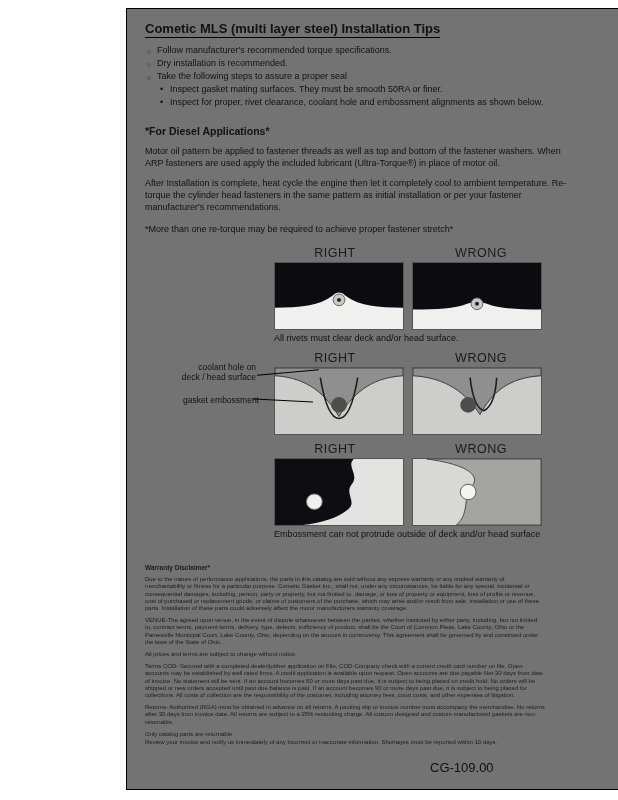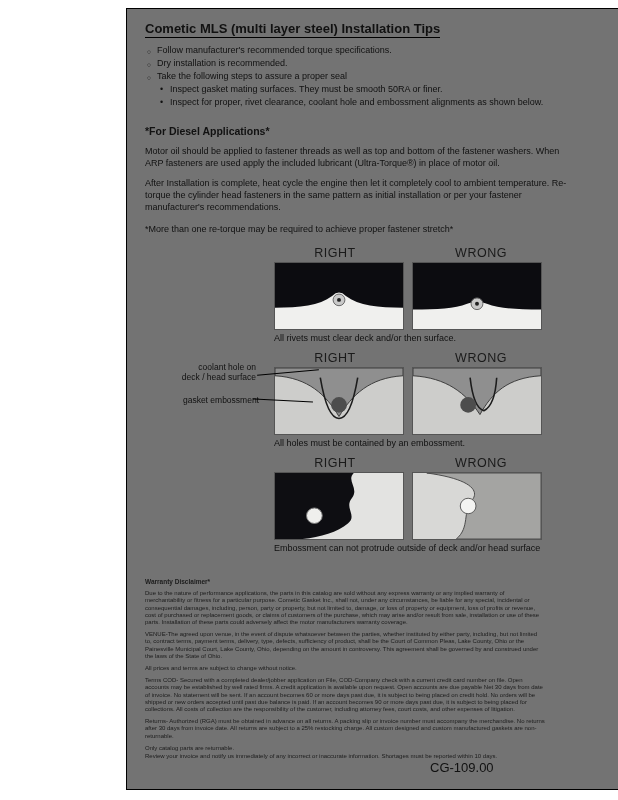--- a/index.html
+++ b/index.html
@@ -59,21 +59,21 @@
 
   <div class="bullets">
     <div class="bullet">Follow manufacturer's recommended torque specifications.</div>
     <div class="bullet">Dry installation is recommended.</div>
     <div class="bullet">Take the following steps to assure a proper seal</div>
     <div class="bullet sub">Inspect gasket mating surfaces.  They must be smooth 50RA or finer.</div>
     <div class="bullet sub">Inspect for proper, rivet clearance, coolant hole and embossment alignments as shown below.</div>
   </div>
 
   <div class="h2">*For Diesel Applications*</div>
-  <div class="para">Motor oil should be applied to fastener threads as well as top and bottom of the fastener washers. When ARP fasteners are used apply the included lubricant (Ultra-Torque®) in place of motor oil.</div>
+  <div class="para">Motor oil pattern be applied to fastener threads as well as top and bottom of the fastener washers. When ARP fasteners are used apply the included lubricant (Ultra-Torque®) in place of motor oil.</div>
   <div class="para">After Installation is complete, heat cycle the engine then let it completely cool to ambient temperature. Re-torque the cylinder head fasteners in the same pattern as initial installation or per your fastener manufacturer's recommendations.</div>
   <div class="para note">*More than one re-torque may be required to achieve proper fastener stretch*</div>
 
   <div class="diagrams">
 
     <div class="drow">
       <div class="dheads">
         <div>RIGHT</div>
         <div>WRONG</div>
       </div>
@@ -88,21 +88,21 @@
         </span>
         <span class="dimg">
           <svg viewBox="0 0 130 68" preserveAspectRatio="none">
             <rect width="130" height="68" fill="#f0f0ee"></rect>
             <path d="M0,0 H130 V48 C105,48 88,47 75,42 Q65,38 55,42 C42,47 25,48 0,48 Z" fill="#0c0c10"></path>
             <circle cx="65" cy="42" r="6" fill="#c9c9c9" stroke="#666" stroke-width="1"></circle>
             <circle cx="65" cy="42" r="2" fill="#222"></circle>
           </svg>
         </span>
       </div>
-      <div class="dcap">All rivets must clear deck and/or then surface.</div>
+      <div class="dcap">All rivets must clear deck and/or head surface.</div>
     </div>
 
     <div class="drow">
       <div class="dheads">
         <div>RIGHT</div>
         <div>WRONG</div>
       </div>
       <div class="dimgs">
         <span class="dimg">
           <svg viewBox="0 0 130 68" preserveAspectRatio="none">
@@ -114,21 +114,20 @@
         </span>
         <span class="dimg">
           <svg viewBox="0 0 130 68" preserveAspectRatio="none">
             <rect width="130" height="68" fill="#cdcdcb"></rect>
             <path d="M0,0 H130 V8 C96,10 80,26 68,48 C54,26 34,10 0,8 Z" fill="#8f8f8f" stroke="#3a3a3a" stroke-width="1"></path>
             <path d="M58,10 C60,28 64,42 72,44 C80,40 84,26 85,10" fill="none" stroke="#1c1c1c" stroke-width="1.6"></path>
             <circle cx="56" cy="38" r="8" fill="#4d4d4d"></circle>
           </svg>
         </span>
       </div>
-      <div class="dcap">All holes must be contained by an embossment.</div>
     </div>
 
     <div class="drow">
       <div class="dheads">
         <div>RIGHT</div>
         <div>WRONG</div>
       </div>
       <div class="dimgs">
         <span class="dimg">
           <svg viewBox="0 0 130 68" preserveAspectRatio="none">

